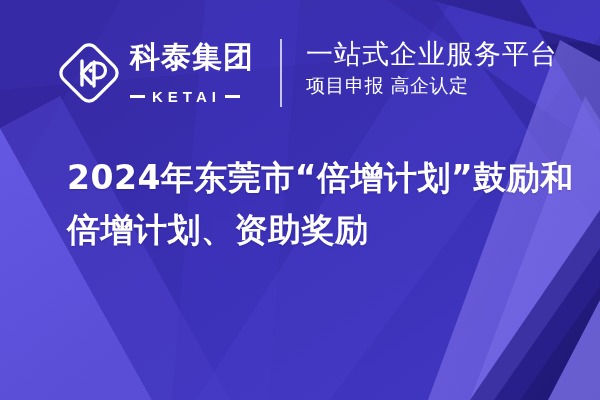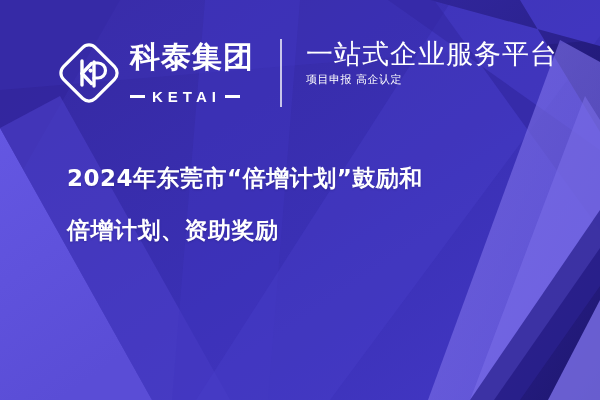--- a/index.html
+++ b/index.html
@@ -99,38 +99,38 @@
   .tagline-main {
     color: #ffffff;
     font-size: 27px;
     letter-spacing: 1px;
     line-height: 1.15;
     white-space: nowrap;
     font-family: "DejaVu Sans", "Liberation Sans", sans-serif;
   }
   .tagline-sub {
     color: #ffffff;
-    font-size: 11px;
+    font-size: 19px;
     letter-spacing: 0.5px;
     line-height: 1.3;
     margin-top: 4px;
     white-space: nowrap;
     font-family: "DejaVu Sans", "Liberation Sans", sans-serif;
   }
 
   
   .headline {
     position: absolute;
     left: 67px;
     top: 152px;
     width: 510px;
   }
   .headline-line {
     color: #ffffff;
-    font-size: 23px;
+    font-size: 33px;
     font-weight: 700;
     line-height: 52px;
     letter-spacing: 0.5px;
     white-space: nowrap;
     text-shadow: 0 1px 2px rgba(20,14,80,0.25);
     font-family: "DejaVu Sans", "Liberation Sans", sans-serif;
   }
 </style>
 </head>
 <body>

